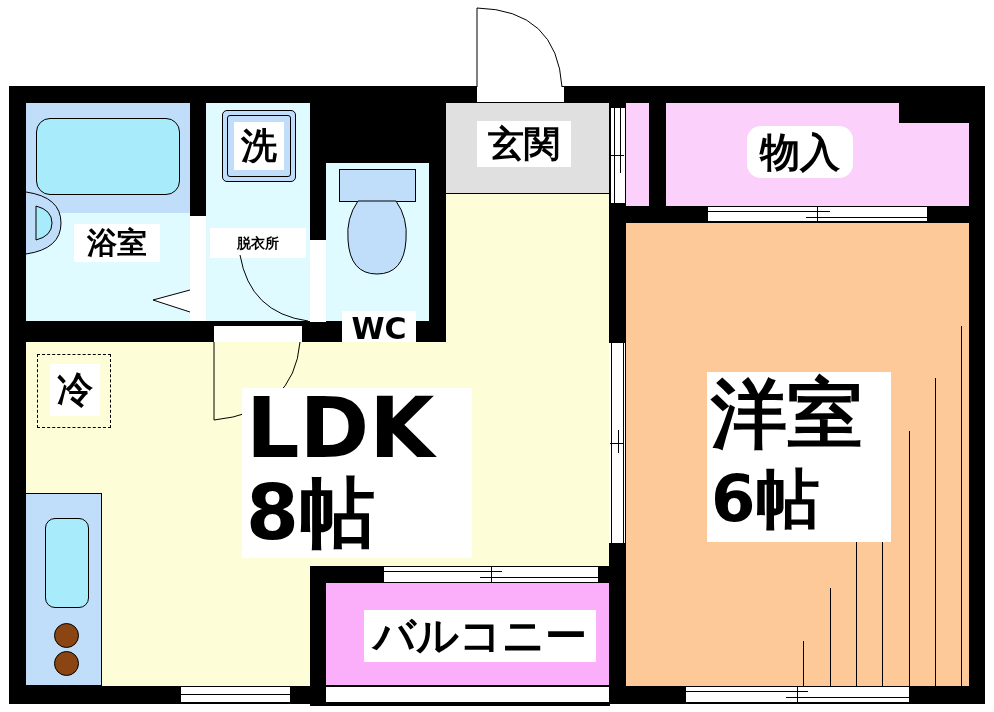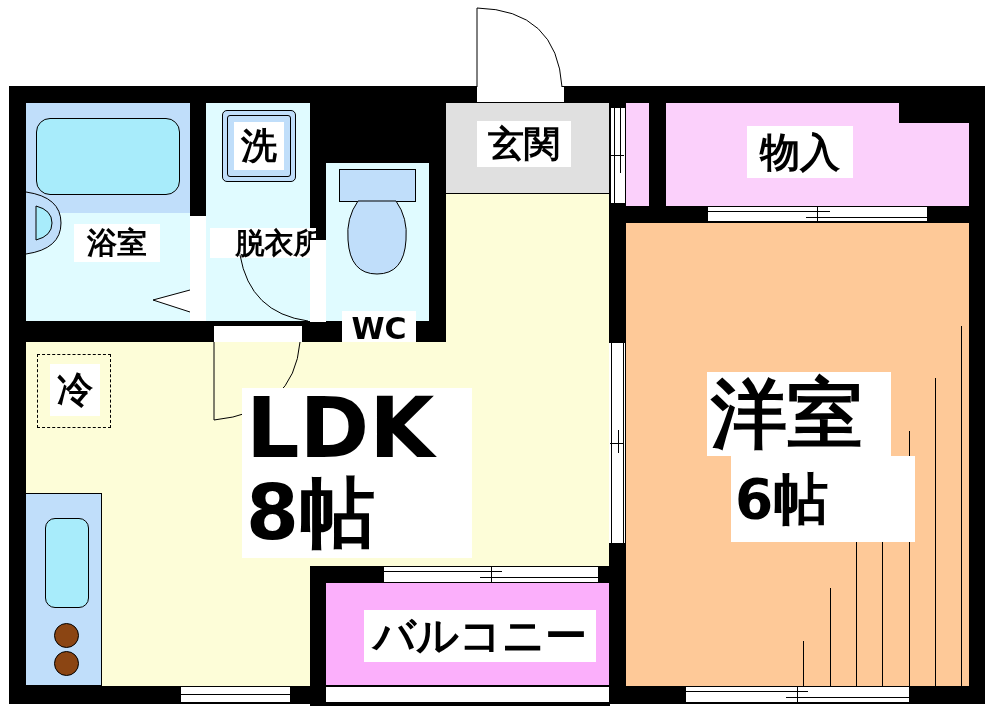--- a/index.html
+++ b/index.html
@@ -27,21 +27,21 @@
   <path d="M40,0 L3,10 L40,22" fill="#fff" stroke="#000" stroke-width="1"></path>
 </svg>
 <div class="lbl" style="left:74px;top:224px;width:86px;height:38px;font-size:30px;">浴室</div>
 
 <div class="win" style="left:190px;top:216px;width:16px;height:105px;background:#fff;"></div>
 
 <div class="abs" style="left:206px;top:103px;width:104px;height:218px;background:#e0fbff;"></div>
 <div class="abs" style="left:222px;top:110px;width:74px;height:72px;background:#c0defa;border:1px solid #000;border-radius:5px;"></div>
 <div class="abs" style="left:227px;top:115px;width:64px;height:62px;border:1px solid #000;border-radius:3px;"></div>
 <div class="lbl" style="left:234px;top:122px;width:50px;height:48px;font-size:36px;">洗</div>
-<div class="lbl" style="left:210px;top:228px;width:74px;height:30px;font-size:29px;padding-left:32px;">脱衣所</div>
+<div class="lbl" style="left:210px;top:228px;width:96px;height:30px;font-size:14px;">脱衣所</div>
 <svg style="left:238px;top:255px;" width="70" height="70">
   <path d="M2,0 Q12,58 70,66" fill="none" stroke="#000" stroke-width="1"></path>
 </svg>
 <div class="win" style="left:310px;top:240px;width:16px;height:82px;"></div>
 <div class="win" style="left:214px;top:326px;width:88px;height:16px;"></div>
 
 <div class="abs" style="left:326px;top:163px;width:103px;height:158px;background:#e0fbff;"></div>
 <div class="abs" style="left:339px;top:169px;width:77px;height:33px;background:#c0defa;border:1px solid #000;"></div>
 <svg style="left:346px;top:200px;" width="62" height="76">
   <path d="M12,1 L50,1 Q62,18 60,40 Q58,74 31,74 Q4,74 2,40 Q0,18 12,1 Z" fill="#c0defa" stroke="#000" stroke-width="1"></path>
@@ -56,21 +56,21 @@
 </svg>
 
 <div class="win" style="left:610px;top:108px;width:15px;height:95px;border-left:1px solid #000;"></div>
 <div class="line" style="left:614px;top:108px;width:1px;height:95px;"></div>
 <div class="line" style="left:620px;top:108px;width:1px;height:65px;"></div>
 <div class="line" style="left:610px;top:155px;width:14px;height:1px;"></div>
 <div class="abs" style="left:626px;top:103px;width:23px;height:103px;background:#fbd0fb;"></div>
 
 <div class="abs" style="left:666px;top:103px;width:233px;height:103px;background:#fbd0fb;"></div>
 <div class="abs" style="left:899px;top:123px;width:70px;height:83px;background:#fbd0fb;"></div>
-<div class="lbl" style="left:747px;top:126px;width:106px;height:52px;font-size:40px;">物入</div>
+<div class="lbl" style="left:747px;top:126px;width:106px;height:52px;font-size:40px;border-radius:14px;">物入</div>
 <div class="win" style="left:708px;top:206px;width:219px;height:16px;border-top:1px solid #000;border-bottom:1px solid #000;"></div>
 <div class="line" style="left:708px;top:211px;width:122px;height:1px;"></div>
 <div class="line" style="left:806px;top:217px;width:121px;height:1px;"></div>
 <div class="line" style="left:817px;top:206px;width:1px;height:16px;"></div>
 
 <div class="abs" style="left:26px;top:342px;width:583px;height:344px;background:#fdfdd8;"></div>
 <div class="abs" style="left:446px;top:194px;width:163px;height:148px;background:#fdfdd8;"></div>
 <div class="abs wall" style="left:310px;top:566px;width:300px;height:140px;"></div>
 
 <svg style="left:214px;top:342px;" width="92" height="80">
@@ -108,18 +108,18 @@
 <div class="abs" style="left:626px;top:223px;width:343px;height:463px;background:#fec998;"></div>
 <div class="line" style="left:961px;top:326px;width:1px;height:360px;"></div>
 <div class="line" style="left:935px;top:378px;width:1px;height:308px;"></div>
 <div class="line" style="left:909px;top:431px;width:1px;height:255px;"></div>
 <div class="line" style="left:882px;top:541px;width:1px;height:145px;"></div>
 <div class="line" style="left:856px;top:541px;width:1px;height:145px;"></div>
 <div class="line" style="left:830px;top:588px;width:1px;height:98px;"></div>
 <div class="line" style="left:803px;top:641px;width:1px;height:45px;"></div>
 
 <div class="lbl" style="left:707px;top:372px;width:180px;height:84px;font-size:76px;justify-content:flex-start;padding-left:4px;">洋室</div>
-<div class="lbl" style="left:707px;top:456px;width:180px;height:86px;font-size:55px;justify-content:flex-start;padding-left:4px;margin-left:24px;">6帖</div>
+<div class="lbl" style="left:707px;top:456px;width:180px;height:86px;font-size:64px;justify-content:flex-start;padding-left:4px;">6帖</div>
 
 <div class="win" style="left:686px;top:686px;width:223px;height:17px;border-top:1px solid #000;border-bottom:1px solid #000;"></div>
 <div class="line" style="left:686px;top:691px;width:122px;height:1px;"></div>
 <div class="line" style="left:786px;top:697px;width:123px;height:1px;"></div>
 <div class="line" style="left:797px;top:686px;width:1px;height:17px;"></div>
 
 </body></html>

